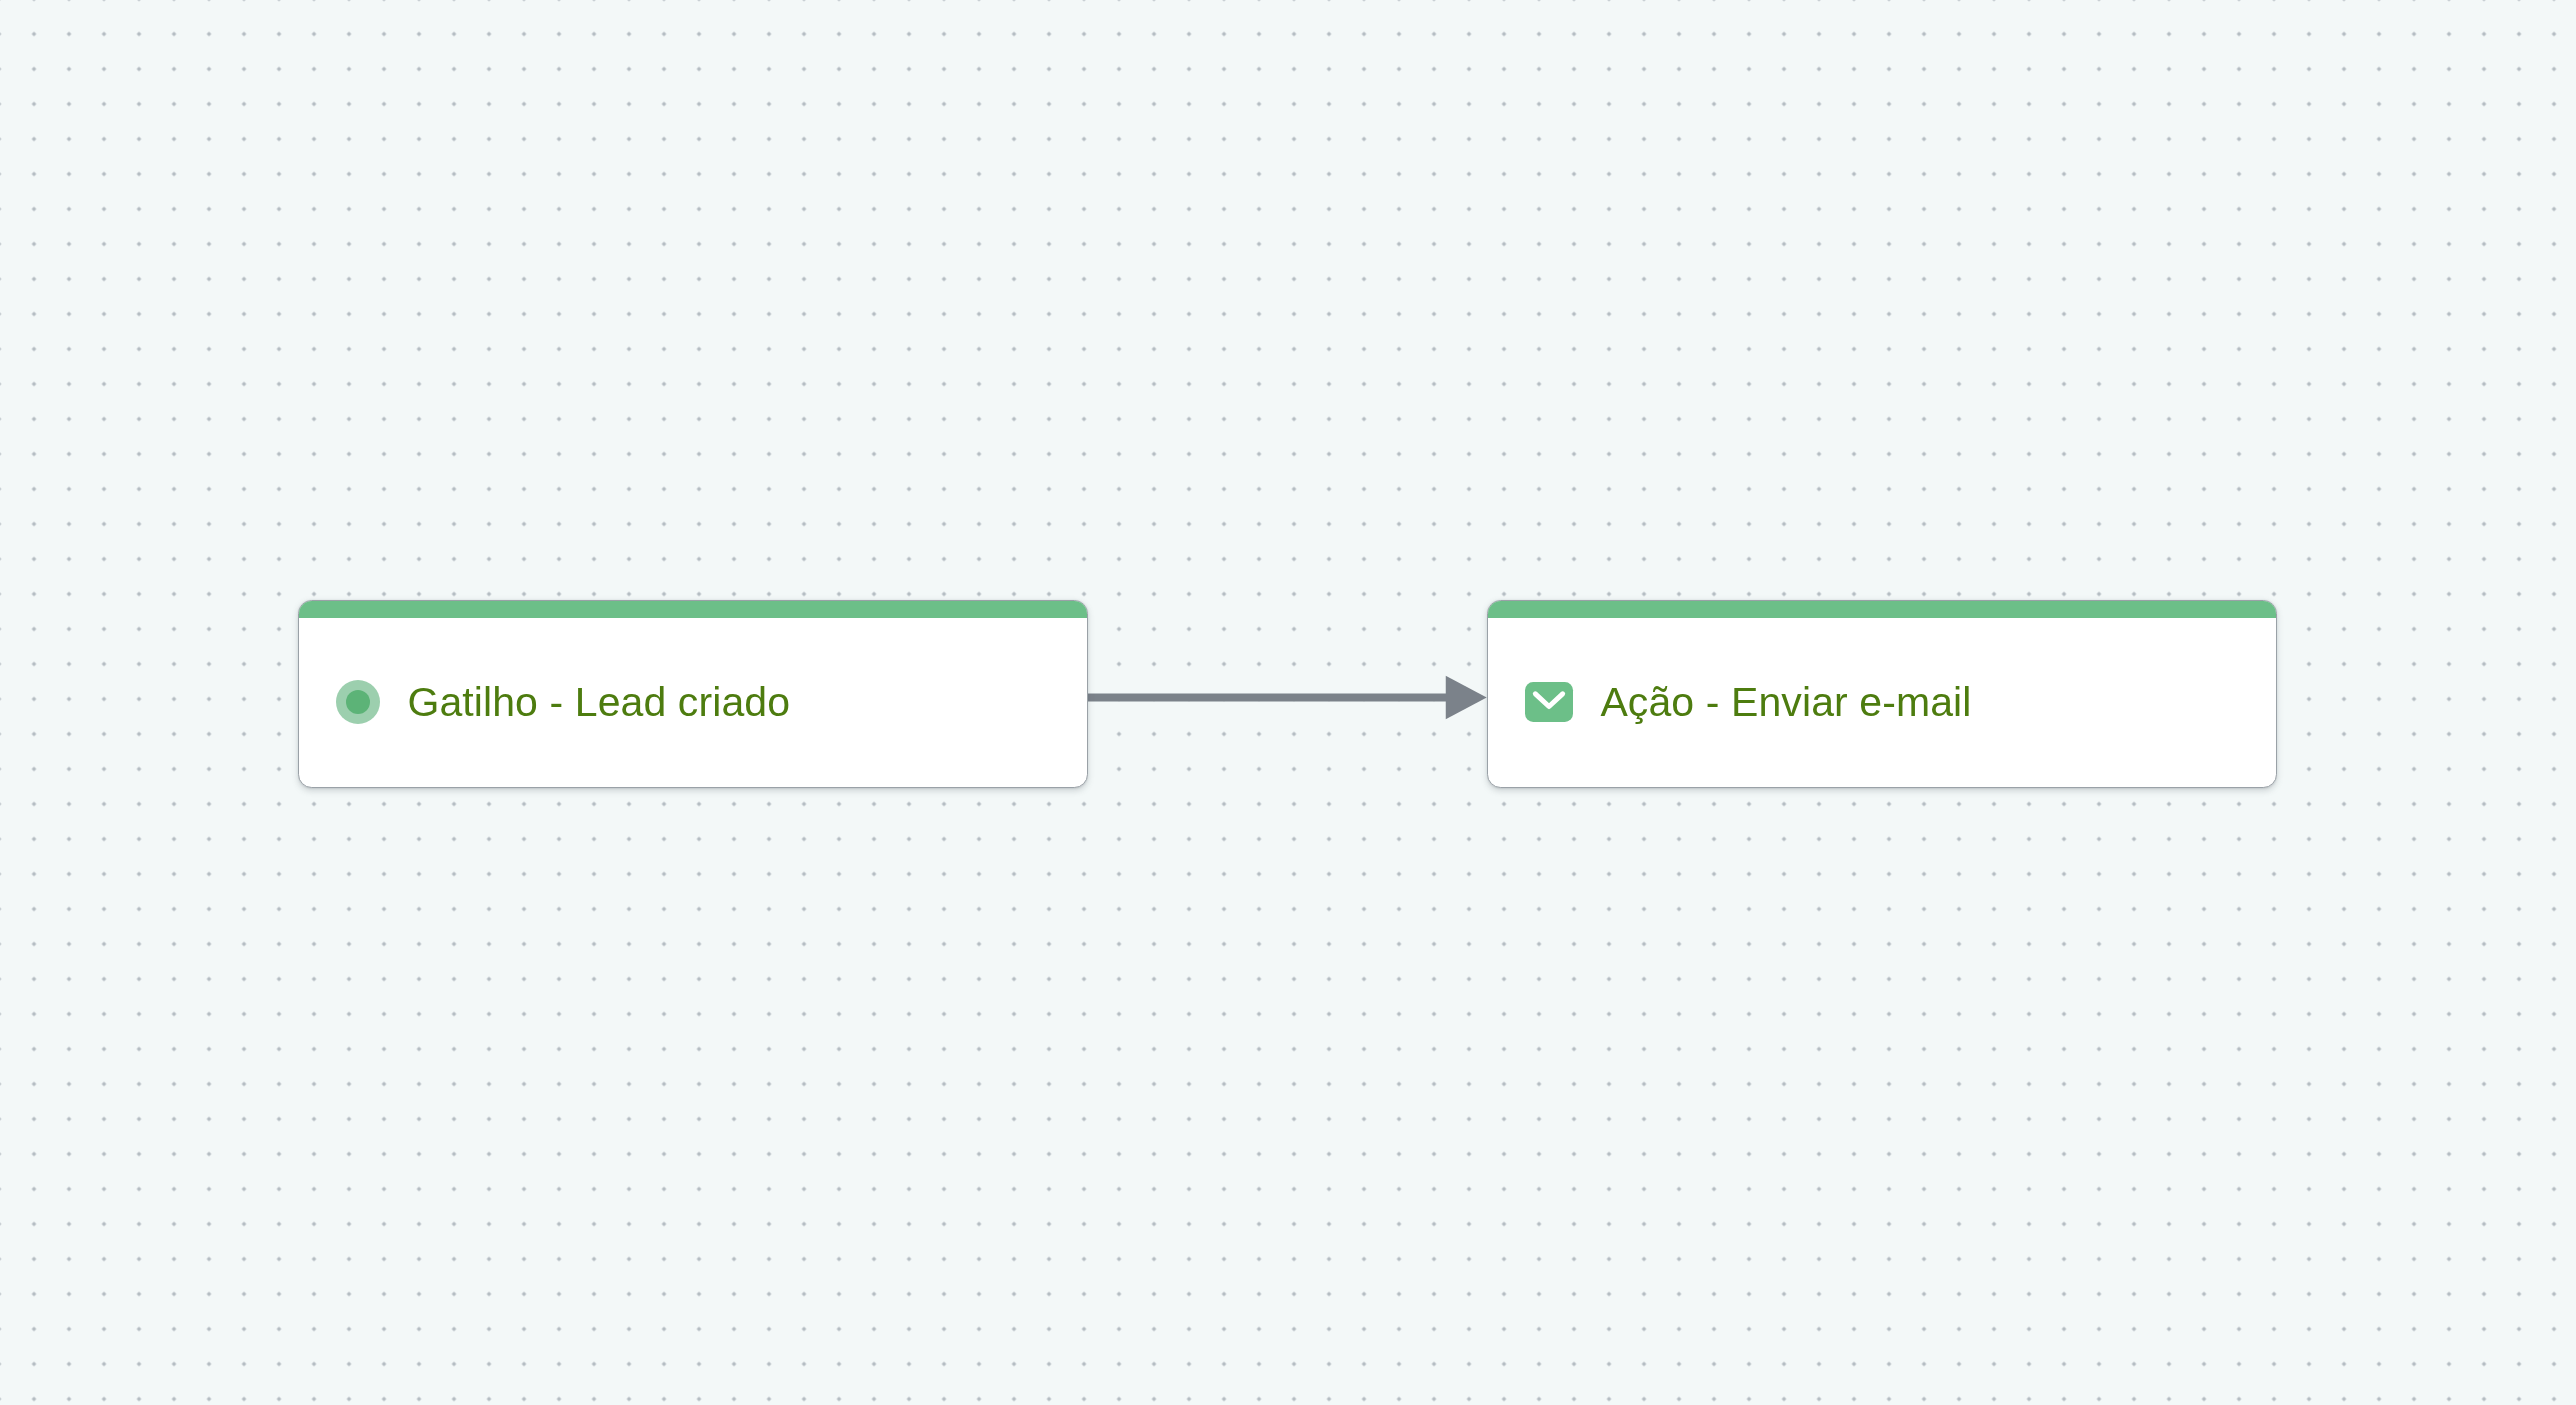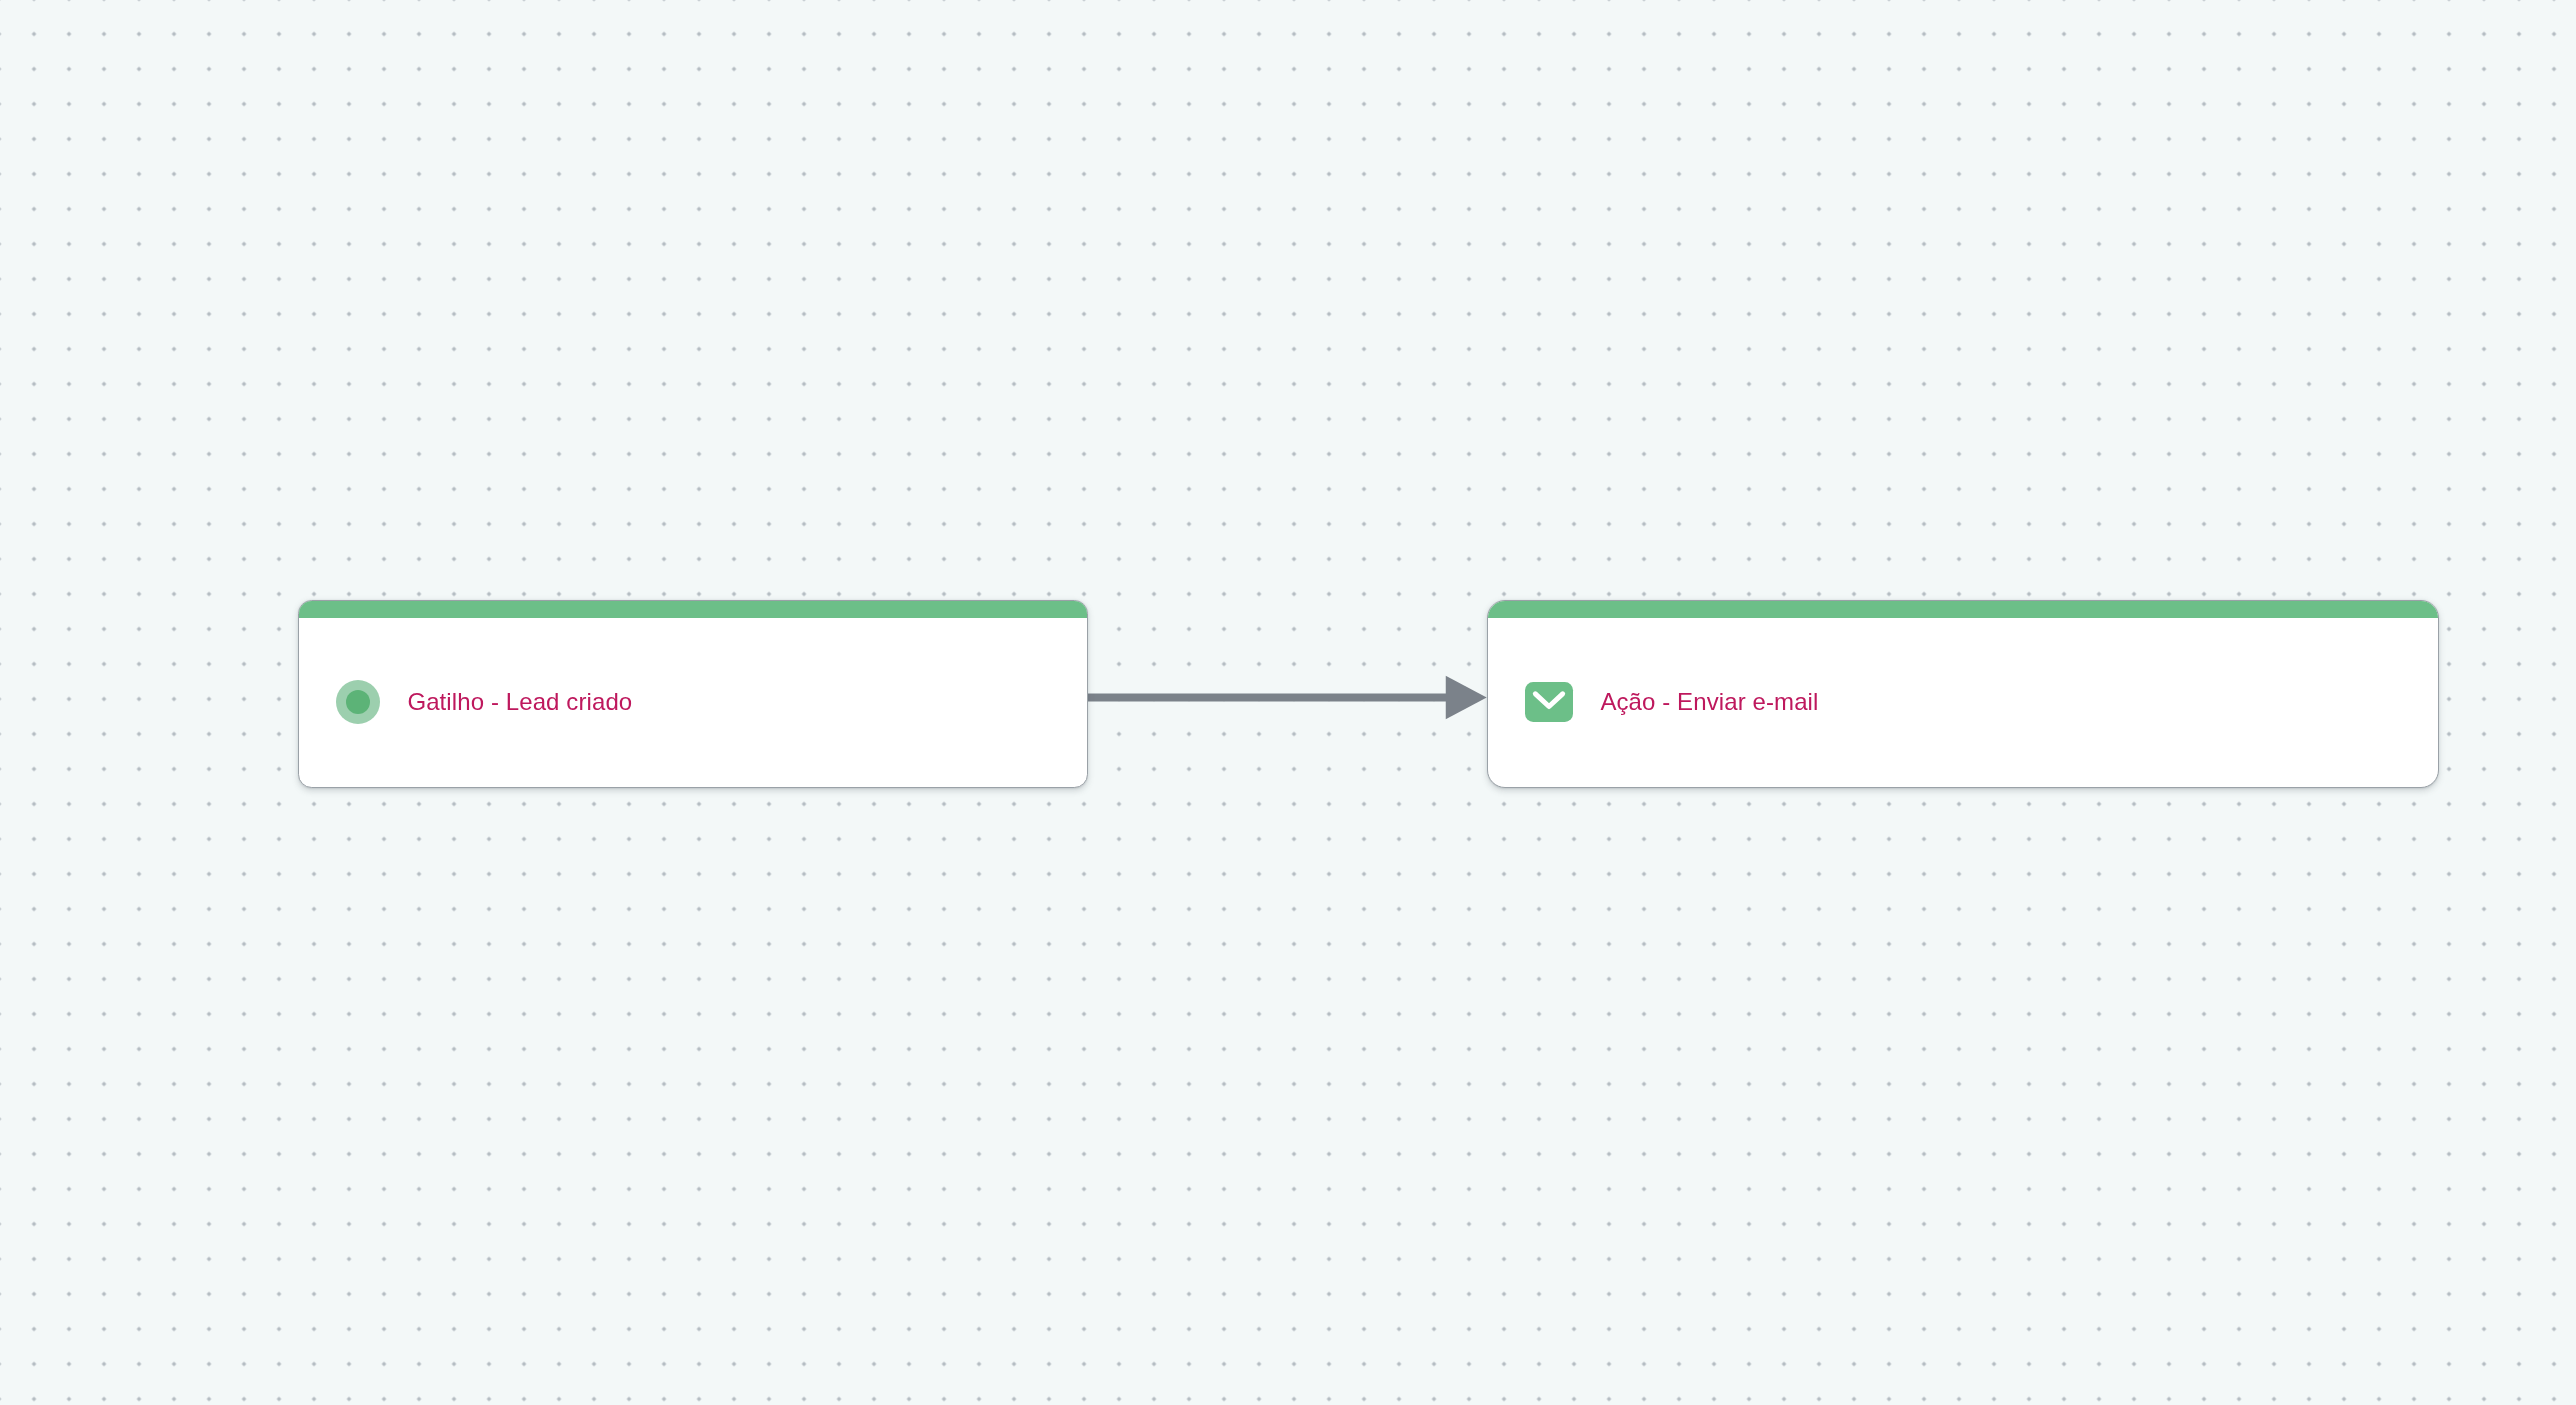--- a/index.html
+++ b/index.html
@@ -76,23 +76,23 @@
     width: 48px;
     height: 40px;
     border-radius: 8.2px;
     background: #6cbf88;
     display: block;
   }
   .icon-envelope svg { display: block; }
 
   .node-label {
     margin-left: 27.4px;
-    font-size: 24px;
+    font-size: 41px;
     line-height: 1;
-    color: #be185d;
+    color: #4d7c0f;
     white-space: nowrap;
     letter-spacing: 0.1px;
   }
 
   
   .edge {
     position: absolute;
     pointer-events: none;
   }
 </style>
@@ -111,21 +111,21 @@
     <div class="node-body">
       <span class="node-icon">
         <span class="icon-circle-outer">
           <span class="icon-circle-inner"></span>
         </span>
       </span>
       <span class="node-label">Gatilho - Lead criado</span>
     </div>
   </div>
 
-  <div class="node" style="left:1487px; top:600px; width:952px; height:188px;border-radius:18px;">
+  <div class="node" style="left:1487px; top:600px; width:790px; height:188px;">
     <div class="node-header" style="background:#6cbf88;"></div>
     <div class="node-body">
       <span class="node-icon">
         <span class="icon-envelope">
           <svg width="48" height="40" viewBox="0 0 52 44">
             <path d="M11 13 L26 27 L41 13" fill="none" stroke="#ffffff" stroke-width="5.5" stroke-linecap="round" stroke-linejoin="round"></path>
           </svg>
         </span>
       </span>
       <span class="node-label">Ação - Enviar e-mail</span>

